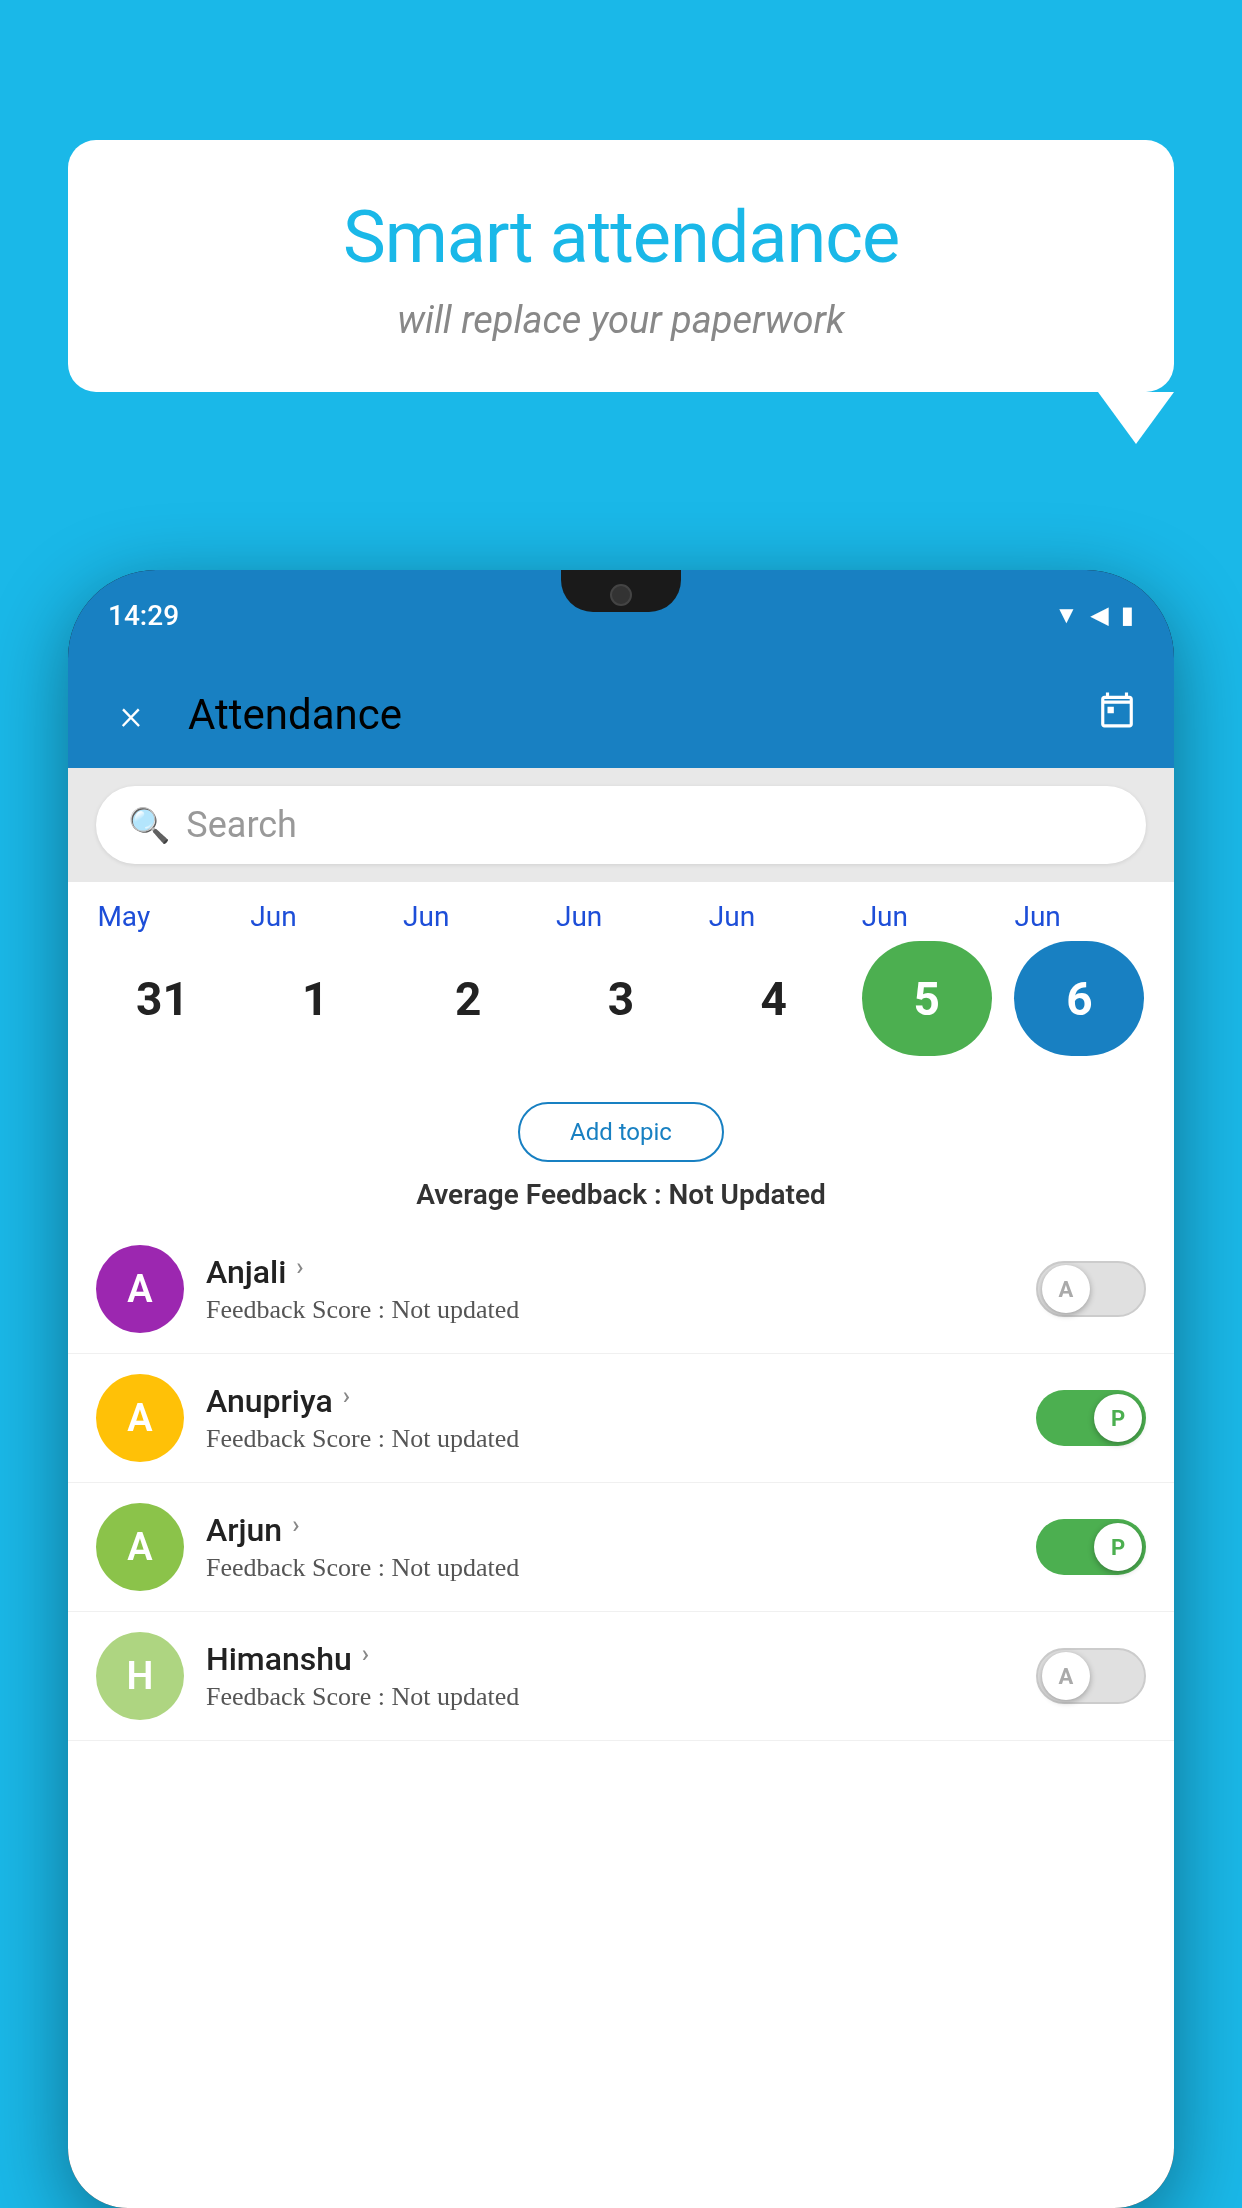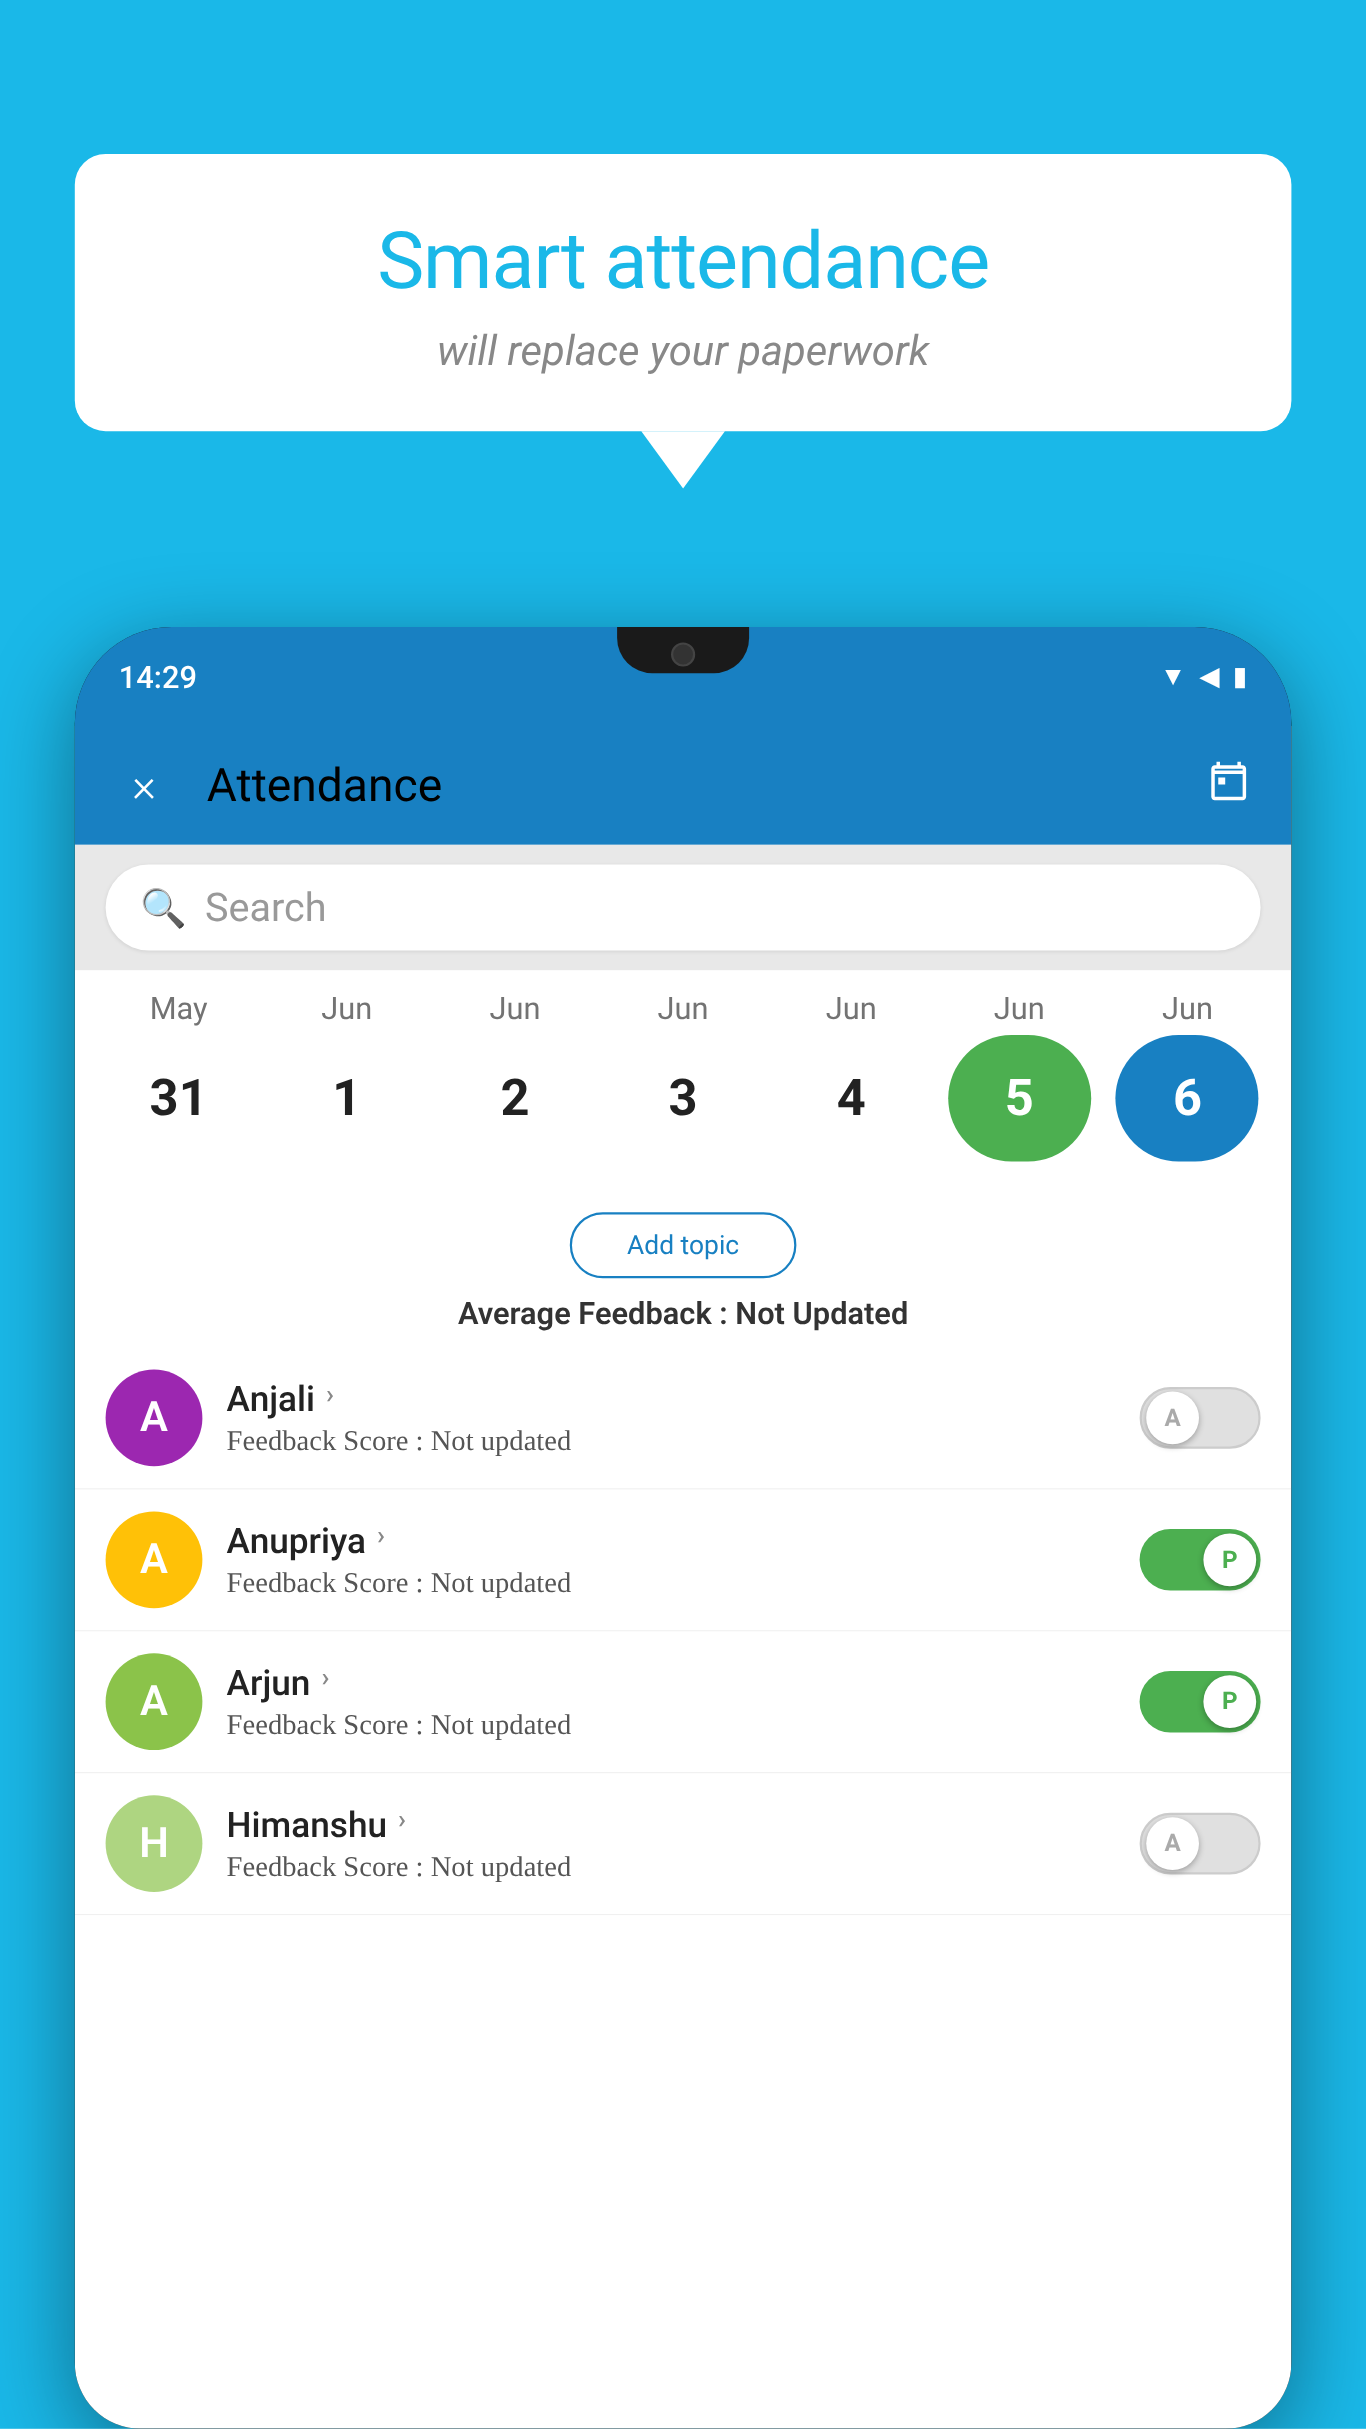--- a/index.html
+++ b/index.html
@@ -13,21 +13,21 @@
     }
 
     
     .speech-bubble-container {
       position: absolute;
       top: 140px;
       left: 68px;
       right: 68px;
       display: flex;
       flex-direction: column;
-      align-items: center;
+      align-items: flex-end;
     }
     .speech-bubble {
       background: white;
       border-radius: 28px;
       padding: 55px 60px 50px;
       width: 100%;
       text-align: center;
     }
     .speech-bubble-title {
       font-size: 72px;
@@ -180,23 +180,23 @@
       padding: 18px 18px 0;
       flex-shrink: 0;
     }
     .calendar-months {
       display: flex;
       justify-content: space-around;
       margin-bottom: 8px;
     }
     .cal-month {
       font-size: 28px;
-      color: #737373;
+      color: #1d4ed8;
       width: 130px;
-      text-align: center;
+      text-align: left;
     }
     .calendar-days {
       display: flex;
       justify-content: space-around;
       align-items: center;
       padding-bottom: 14px;
     }
     .cal-day {
       width: 130px;
       height: 115px;

